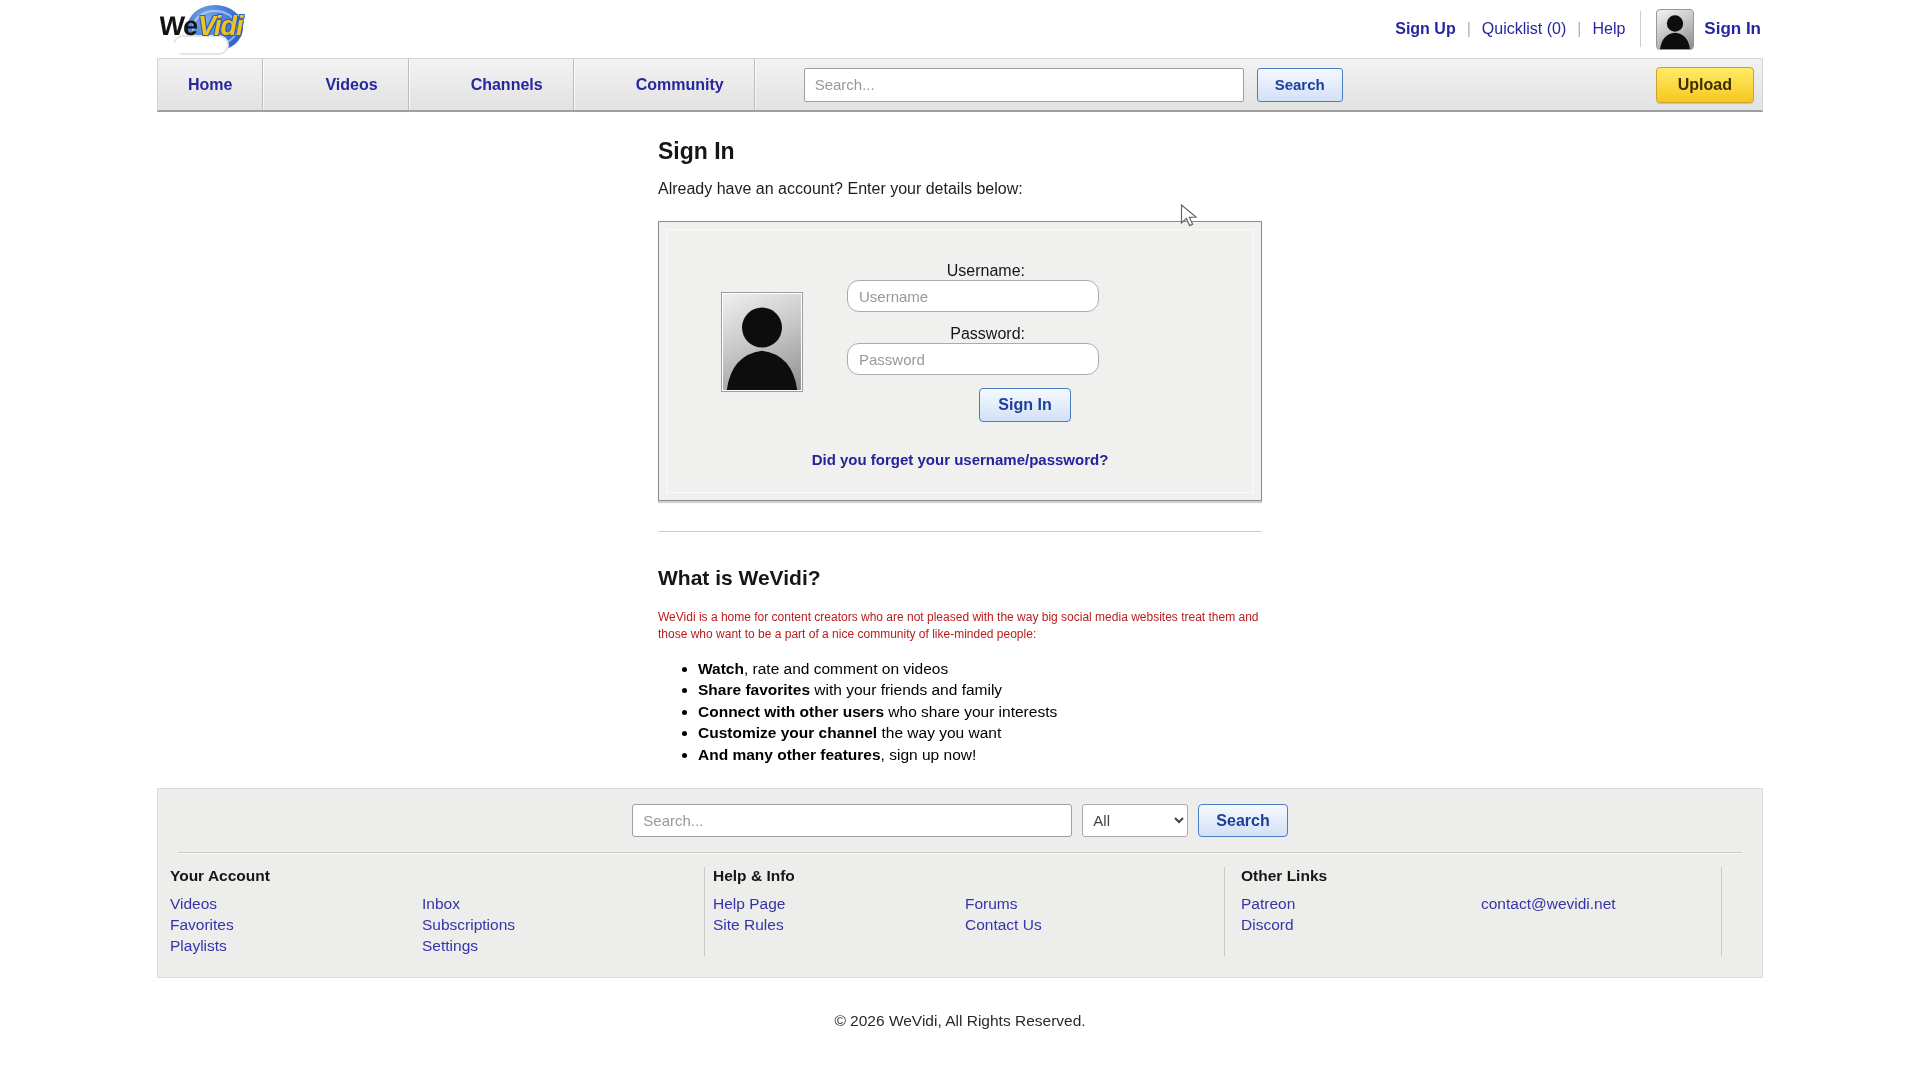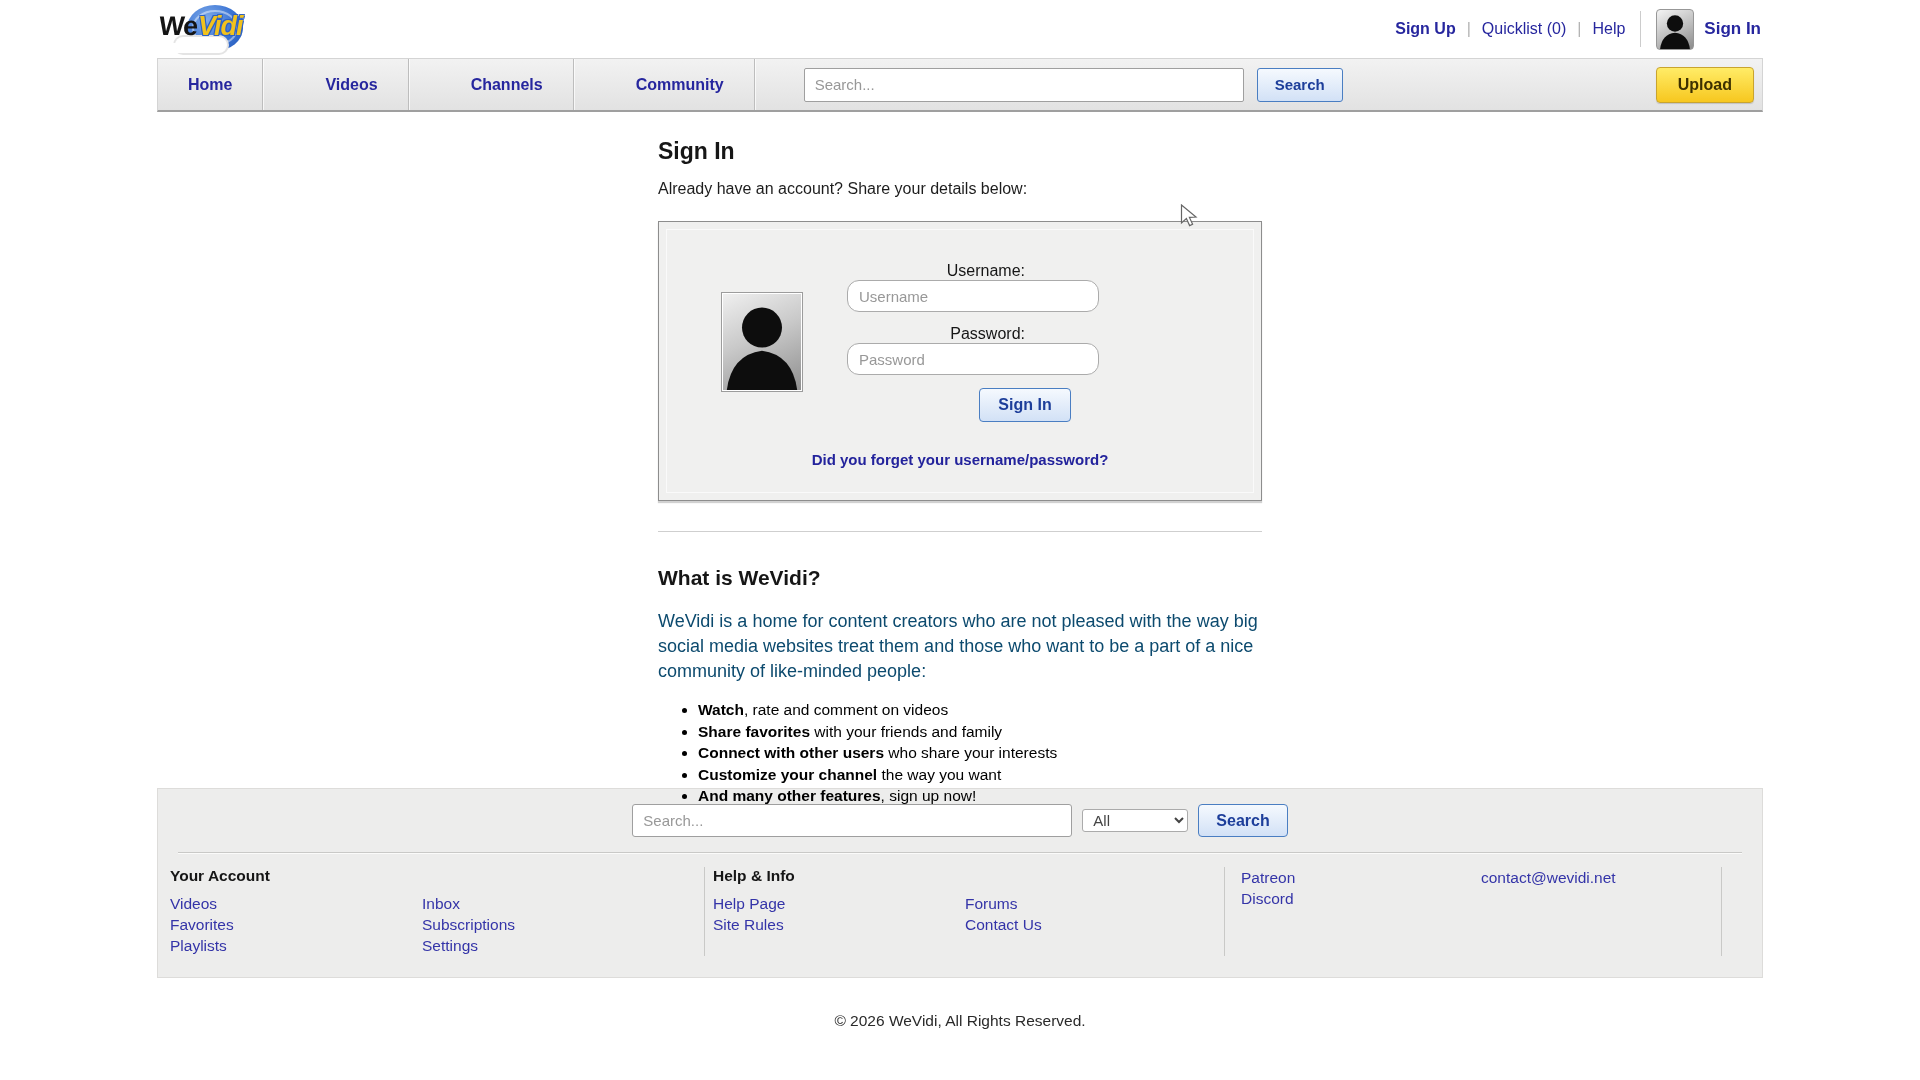--- a/index.html
+++ b/index.html
@@ -102,29 +102,29 @@
   .field-label { width: 118px; text-align: right; font-size: 16px; color: #161616; margin-right: 14px; }
   .text-input {
     width: 252px; height: 32px; border: 1px solid #ababab; border-radius: 12px;
     padding: 0 11px; font-size: 15px; color: #333; background: #fff;
     font-family: "Liberation Sans", sans-serif;
   }
   .signin-btn { margin-left: 132px; width: 92px; height: 34px; font-size: 16px; border-radius: 4px; }
   .forgot { display: block; text-align: center; margin-top: 29px; font-weight: bold; color: #23239c; font-size: 15px; }
   .divider { border: none; border-top: 1px solid #cfcfcf; margin-top: 30px; }
   .about-heading { font-size: 21px; margin-top: 34px; color: #161616; font-weight: bold; }
-  .about-para { margin-top: 19px; font-size: 18px; line-height: 1.38; color: #0c4a6e; }
+  .about-para { margin-top: 19px; font-size: 12px; line-height: 1.38; color: #b91c1c; }
   .about-list { margin-top: 16px; padding-left: 40px; font-size: 15.5px; line-height: 1.38; color: #000000; }
 
   
   .footer-band { background: #ededec; border: 1px solid #dddcda; padding-top: 15px; }
   .footer-search { display: flex; justify-content: center; align-items: center; }
   .footer-search-input { height: 33px; border-radius: 3px; }
   .footer-select {
-    width: 106px; height: 23px; margin-left: 10px; border: 1px solid #ababab; border-radius: 3px;
+    width: 106px; height: 33px; margin-left: 10px; border: 1px solid #ababab; border-radius: 3px;
     background: #ffffff; font-size: 15px; color: #444; padding: 0 6px;
     font-family: "Liberation Sans", sans-serif;
   }
   .footer-search .btn-blue { margin-left: 10px; height: 33px; border-radius: 4px; font-size: 16px; }
   .footer-rule { margin: 15px 20px 0; border: none; border-top: 1px solid #c9c9c7; border-bottom: 1px solid #fbfbfa; height: 0; }
   .footer-cols { display: flex; padding: 13px 0 21px; }
   .fcol { padding-left: 12px; }
   .fcol-1 { width: 547px; border-right: 1px solid #c9c9c7; }
   .fcol-2 { width: 520px; border-right: 1px solid #c9c9c7; padding-left: 8px; }
   .fcol-3 { width: 497px; border-right: 1px solid #c9c9c7; padding-left: 16px; }
@@ -172,21 +172,21 @@
     <a class="nav-tab">Community</a>
     <div class="nav-search">
       <input class="nav-search-input" type="text" placeholder="Search..." style="">
       <button class="btn-blue">Search</button>
     </div>
     <button class="upload-btn">Upload</button>
   </div>
 
   <div class="main">
     <h1 class="page-title">Sign In</h1>
-    <p class="subtitle">Already have an account? Share your details below:</p>
+    <p class="subtitle">Already have an account? Enter your details below:</p>
 
     <div class="signin-box">
       <div class="signin-inner">
         <div class="box-row">
           <div class="form-avatar">
             <svg viewBox="0 0 100 120" xmlns="http://www.w3.org/2000/svg">
               <circle cx="50" cy="42" r="25" fill="#0d0d0d"></circle>
               <path d="M6 120 Q12 76 50 71 Q88 76 94 120 Z" fill="#0d0d0d"></path>
             </svg>
           </div>
@@ -251,20 +251,21 @@
             <a>Help Page</a>
             <a>Site Rules</a>
           </div>
           <div class="fcol-sub">
             <a>Forums</a>
             <a>Contact Us</a>
           </div>
         </div>
       </div>
       <div class="fcol fcol-3">
+        <div class="fcol-heading">Other Links</div>
         <div class="fcol-links">
           <div class="fcol-sub">
             <a>Patreon</a>
             <a>Discord</a>
           </div>
           <div class="fcol-sub">
             <a>contact@wevidi.net</a>
           </div>
         </div>
       </div>

